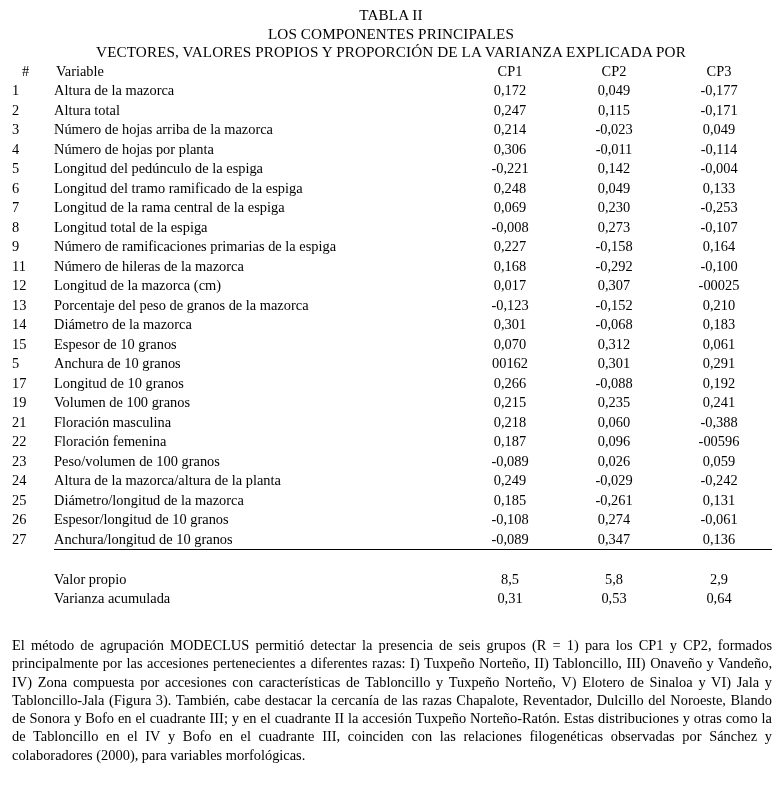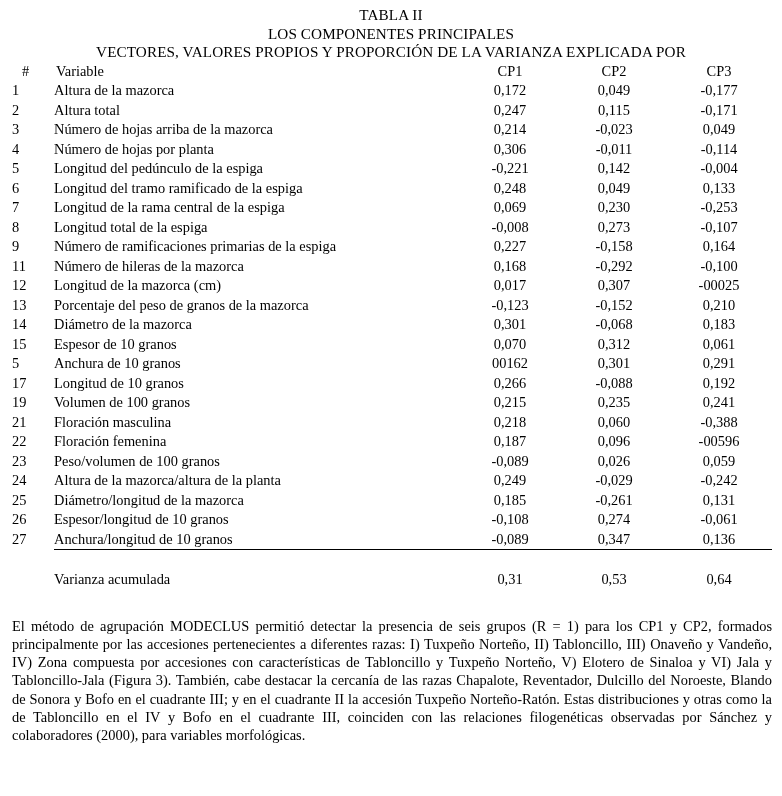--- a/index.html
+++ b/index.html
@@ -301,20 +301,27 @@
       <tbody id="tbody-summary">
           <tr class="summary-pad rule-sub-partial">
             <td></td>
             <td class="rs"></td>
             <td class="rs"></td>
             <td class="rs"></td>
             <td class="rs"></td>
           </tr>
           <tr class="summary-row">
             <td class="col-num"></td>
+            <td class="col-var">Valor propio</td>
+            <td class="col-val">8,5</td>
+            <td class="col-val">5,8</td>
+            <td class="col-val">2,9</td>
+          </tr>
+          <tr class="summary-row">
+            <td class="col-num"></td>
             <td class="col-var">Varianza acumulada</td>
             <td class="col-val">0,31</td>
             <td class="col-val">0,53</td>
             <td class="col-val">0,64</td>
           </tr>
           <tr class="bottom-pad rule-bottom">
             <td></td>
             <td></td>
             <td></td>
             <td></td>

